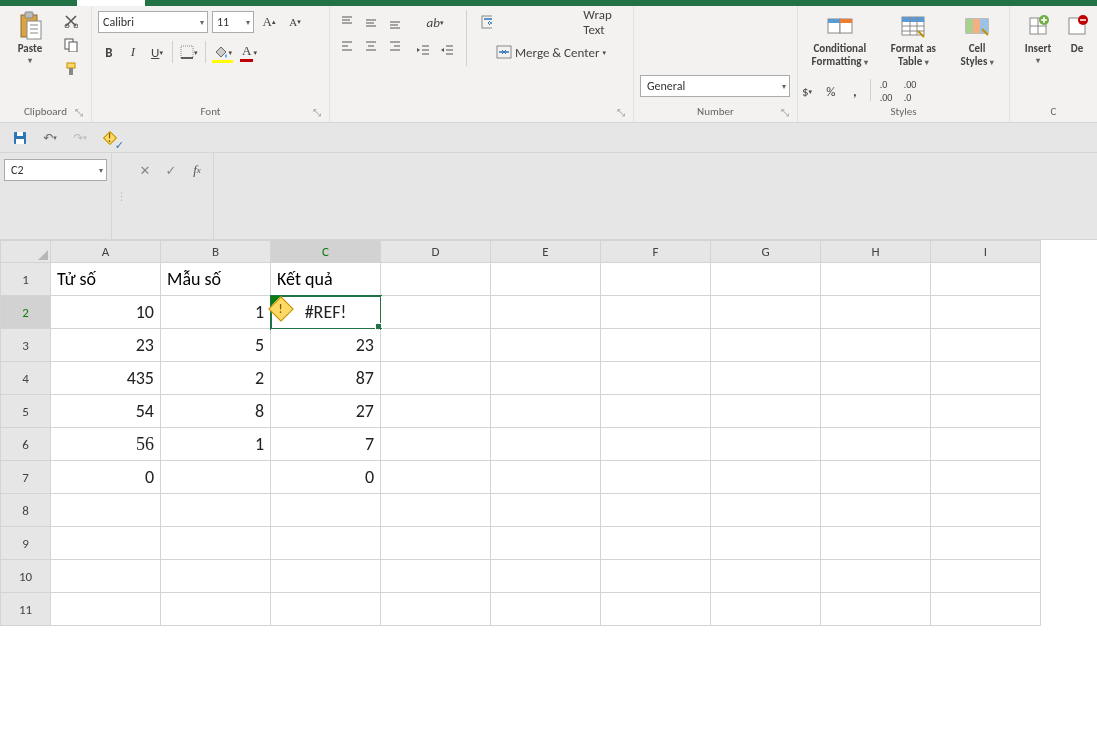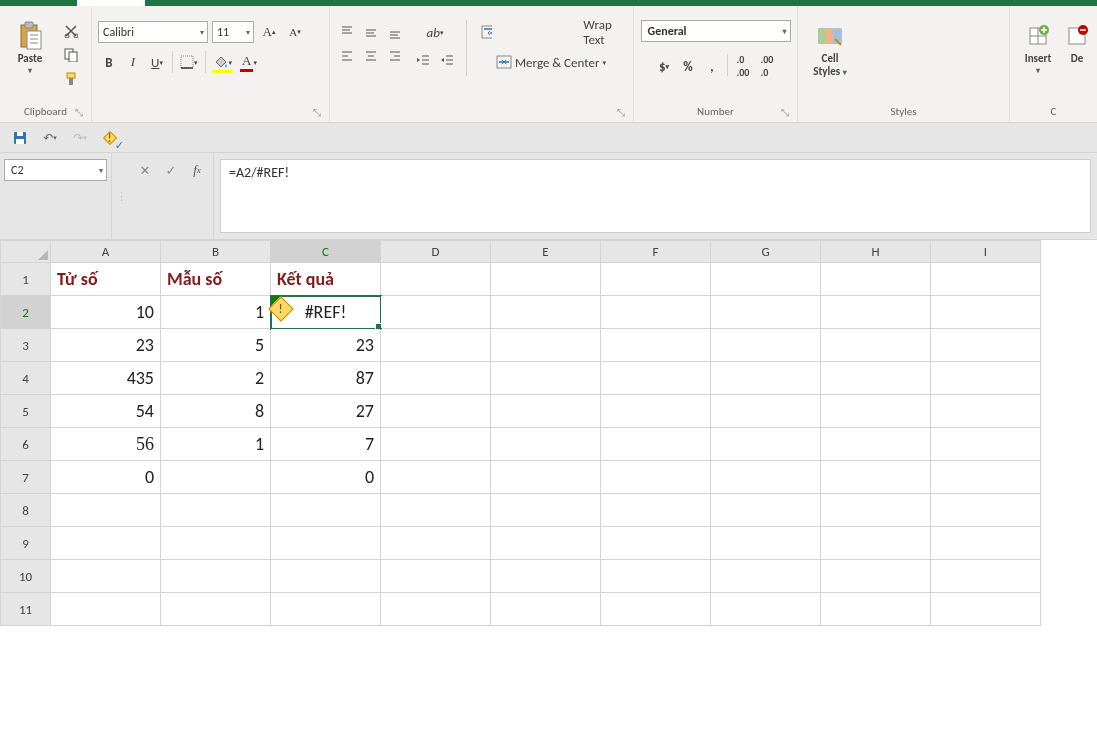--- a/index.html
+++ b/index.html
@@ -5,21 +5,21 @@
   * { box-sizing: border-box; margin: 0; padding: 0; }
   body { font-family: 'Segoe UI', Calibri, sans-serif; font-size: 12px; background: #fff; color: #333; overflow: hidden; width:1097px; }
   
   
   .top-strip { height: 6px; background: #217346; position: relative; }
   .top-strip .tab-active { position:absolute; left:77px; top:0; height:6px; width:68px; background:#fff; }
   
   
   .ribbon { display:flex; background:#f3f2f1; border-bottom:1px solid #d5d5d5; height:117px; }
   .ribbon-group { border-right:1px solid #e1e1e1; padding:4px 6px 0 6px; position:relative; display:flex; flex-direction:column; }
-  .ribbon-group .group-body { flex:1; display:flex; align-items:flex-start; gap:6px;margin-top:10px; }
+  .ribbon-group .group-body { flex:1; display:flex; align-items:flex-start; gap:6px; }
   .ribbon-group .group-label { text-align:center; font-size:11px; color:#666; padding:2px 0 4px; position:relative; }
   .ribbon-group .launcher { position:absolute; right:4px; bottom:4px; width:12px; height:12px; font-size:10px; color:#888; cursor:pointer;}
   .big-btn { display:flex; flex-direction:column; align-items:center; justify-content:space-between; width:48px; cursor:pointer;font-weight:bold; }
   .big-btn .icon { width:32px; height:32px; display:flex; align-items:center; justify-content:center; }
   .big-btn span.lbl { font-size:11px; color:#444; }
   .big-btn .drop { font-size:8px; color:#666; }
   .mini-col { display:flex; flex-direction:column; gap:2px; }
   .mini-btn { width:22px; height:22px; display:flex; align-items:center; justify-content:center; cursor:pointer; font-size:13px; color:#555; border:1px solid transparent; }
   .font-row1 { display:flex; gap:4px; align-items:center; margin-bottom:6px; }
   .font-name { width:110px; height:22px; background:#fff; border:1px solid #ababab; font-size:12px; padding:0 16px 0 4px; position:relative; display:flex; align-items:center; }
@@ -50,21 +50,21 @@
   .sheet { position:relative; }
   .grid { border-collapse:collapse; table-layout:fixed; }
   .grid th, .grid td { border:1px solid #d4d4d4; }
   .grid th.corner { width:50px; height:22px; background:#e6e6e6; position:relative;}
   .grid th.corner::after{ content:''; position:absolute; right:2px; bottom:2px; border:5px solid transparent; border-right-color:#b7b7b7; border-bottom-color:#b7b7b7;}
   .grid th.colh { height:22px; background:#e6e6e6; font-weight:normal; font-size:13px; color:#444; text-align:center; width:110px;}
   .grid th.colh.sel { background:#d2d2d2; color:#0f7b0f;}
   .grid th.rowh { width:50px; background:#e6e6e6; font-weight:normal; font-size:13px; color:#444; text-align:center; height:33px;}
   .grid th.rowh.sel { background:#d2d2d2; color:#0f7b0f;}
   .grid td { height:33px; width:110px; background:#fff; font-size:18px; padding:0 6px; font-family: Calibri, sans-serif; vertical-align:middle;}
-  .grid td.header-cell { color:#7f1d1d; font-weight:bold; text-align:left;}
+  .grid td.header-cell { color:#000000; font-weight:normal; text-align:left;}
   .grid td.num { text-align:right; color:#222; }
   .grid td.center { text-align:center; }
   .selected-cell { outline:2px solid #217346; outline-offset:-1px; position:relative; }
   .selected-cell::after { content:''; position:absolute; right:-3px; bottom:-3px; width:6px; height:6px; background:#217346; border:1px solid #fff;}
   .err-tri { position:absolute; left:0; top:0; border:5px solid transparent; border-left-color:#0f7b0f; border-top-color:#0f7b0f;}
   .warning-icon { position:absolute; width:18px; height:18px; background:#ffd966; transform:rotate(45deg); display:flex; align-items:center; justify-content:center; border:1px solid #bf9000;}
   .warning-icon span{ transform:rotate(-45deg); font-weight:bold; color:#7f6000; font-size:11px;}
   
   .underline-red { border-bottom:3px solid #c00000; display:inline-block; padding:0 2px;}
   .fill-yellow { position:relative; }
@@ -159,20 +159,21 @@
               <path d="M13 10 q2 2 0 4 q-2 -2 0 -4" fill="#4aa3ff"></path>
             </svg> 
             <span style="font-size:7px;">▾</span>
         </div>
         <div class="font-btn">
             <span class="underline-red" style="font-family:serif;">A</span> 
             <span style="font-size:7px;">▾</span>
           </div>
       </div>
     </div>
+    <div class="group-label">Font</div>
     <div class="launcher">⤡</div>
   </div>
 
   <div class="ribbon-group" style="width:304px">
     <div class="group-body">
       <div class="align-grid">
         <div class="font-btn">
             <svg width="14" height="14">
               <line x1="2" y1="2" x2="12" y2="2" stroke="#555"></line>
               <line x1="2" y1="5" x2="10" y2="5" stroke="#555"></line>
@@ -256,21 +257,21 @@
               <path d="M6 5 l2 2 l-2 2 M10 5 l-2 2 l2 2" fill="none" stroke="#2e75b6"></path>
             </svg>
           &nbsp;<span>Merge &amp; Center</span>&nbsp;<span style="font-size:7px;">▾</span>
         </div>
       </div>
     </div>
     <div class="launcher">⤡</div>
   </div>
 
   <div class="ribbon-group" style="width:164px">
-    <div class="group-body" style="flex-direction:column; align-items:center;font-weight:bold;">
+    <div class="group-body" style="align-items:flex-end;">
       <div class="number-row1">
         <div class="number-format">
           <span>General</span>
           <span class="select-arrow">▾</span>
         </div>
       </div>
       <div class="number-row2">
         <div class="font-btn">$ <span style="font-size:7px;">▾</span></div>
         <div class="font-btn">%</div>
         <div class="font-btn">
@@ -280,20 +281,47 @@
         <div class="font-btn" style="font-size:10px;">.0<br>.00</div>
         <div class="font-btn" style="font-size:10px;">.00<br>.0</div>
       </div>
     </div>
     <div class="group-label">Number</div>
     <div class="launcher">⤡</div>
   </div>
 
   <div class="ribbon-group" style="width:212px">
     <div class="group-body">
+      <div class="big-btn" style="width:72px">
+        <div class="icon">
+            <svg width="28" height="26">
+              <rect x="2" y="6" width="12" height="14" fill="#fff" stroke="#888"></rect>
+              <rect x="2" y="6" width="12" height="4" fill="#5b9bd5"></rect>
+              <rect x="14" y="6" width="12" height="14" fill="#fff" stroke="#888"></rect>
+              <rect x="14" y="6" width="12" height="4" fill="#ed7d31"></rect>
+            </svg>
+          </div>
+        <span class="lbl">Conditional</span>
+        <span class="lbl"><span>Formatting</span> <span class="drop">▾</span></span>
+      </div>
+      <div class="big-btn" style="width:64px">
+        <div class="icon">
+            <svg width="26" height="26">
+              <rect x="2" y="4" width="22" height="18" fill="#fff" stroke="#888"></rect>
+              <rect x="2" y="4" width="22" height="5" fill="#5b9bd5"></rect>
+              <line x1="2" y1="13" x2="24" y2="13" stroke="#888"></line>
+              <line x1="2" y1="18" x2="24" y2="18" stroke="#888"></line>
+              <line x1="10" y1="4" x2="10" y2="22" stroke="#888"></line>
+              <line x1="17" y1="4" x2="17" y2="22" stroke="#888"></line>
+              <path d="M18 18 l6 6" stroke="#bf9000" stroke-width="2"></path>
+            </svg>
+          </div>
+        <span class="lbl">Format as</span>
+        <span class="lbl"><span>Table</span> <span class="drop">▾</span></span>
+      </div>
       <div class="big-btn" style="width:52px">
         <div class="icon">
             <svg width="26" height="26">
               <rect x="2" y="6" width="22" height="14" fill="#fff" stroke="#888"></rect>
               <rect x="2" y="6" width="7" height="14" fill="#a9d08e"></rect>
               <rect x="9" y="6" width="7" height="14" fill="#f4b084"></rect>
               <rect x="16" y="6" width="8" height="14" fill="#9bc2e6"></rect>
               <path d="M18 16 l6 6" stroke="#bf9000" stroke-width="2"></path>
             </svg>
           </div>
@@ -359,23 +387,20 @@
       <span>C2</span>
       <span class="select-arrow">▾</span>
     </div>
   </div>
   <div class="fx-ctrls">
     <div style="color:#bbb; font-size:11px; align-self:center; margin-right:4px;">⋮</div>
     <div class="fx-btn">✕</div>
     <div class="fx-btn">✓</div>
     <div class="fx-btn" style="font-style:italic; font-family:serif; color:#555;">f<span style="font-size:9px;">x</span></div>
   </div>
-  <div class="fx-input">
-    <span>=A2/#REF!</span>
-  </div>
 </div>
 
 <div class="sheet">
   <table class="grid" id="grid">
       <tbody>
         <tr>
           <th class="corner"></th>
           <th class="colh">A</th>
           <th class="colh">B</th>
           <th class="colh sel">C</th>

